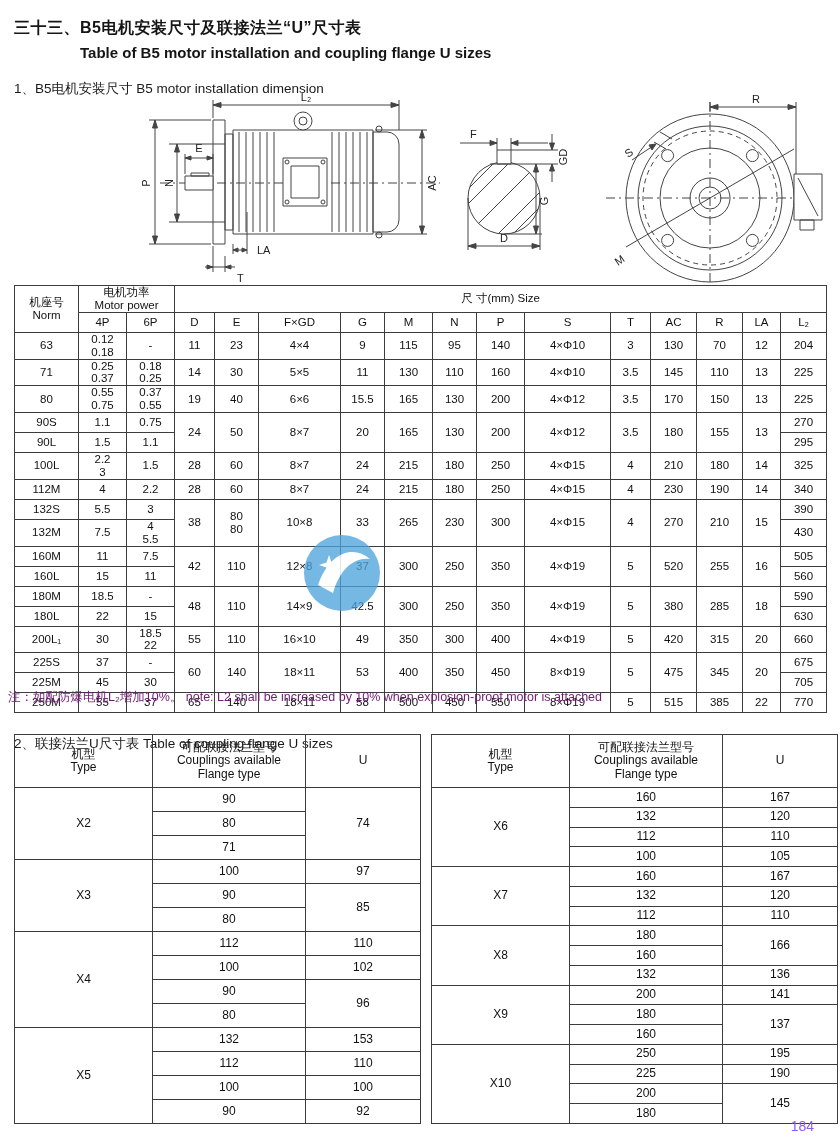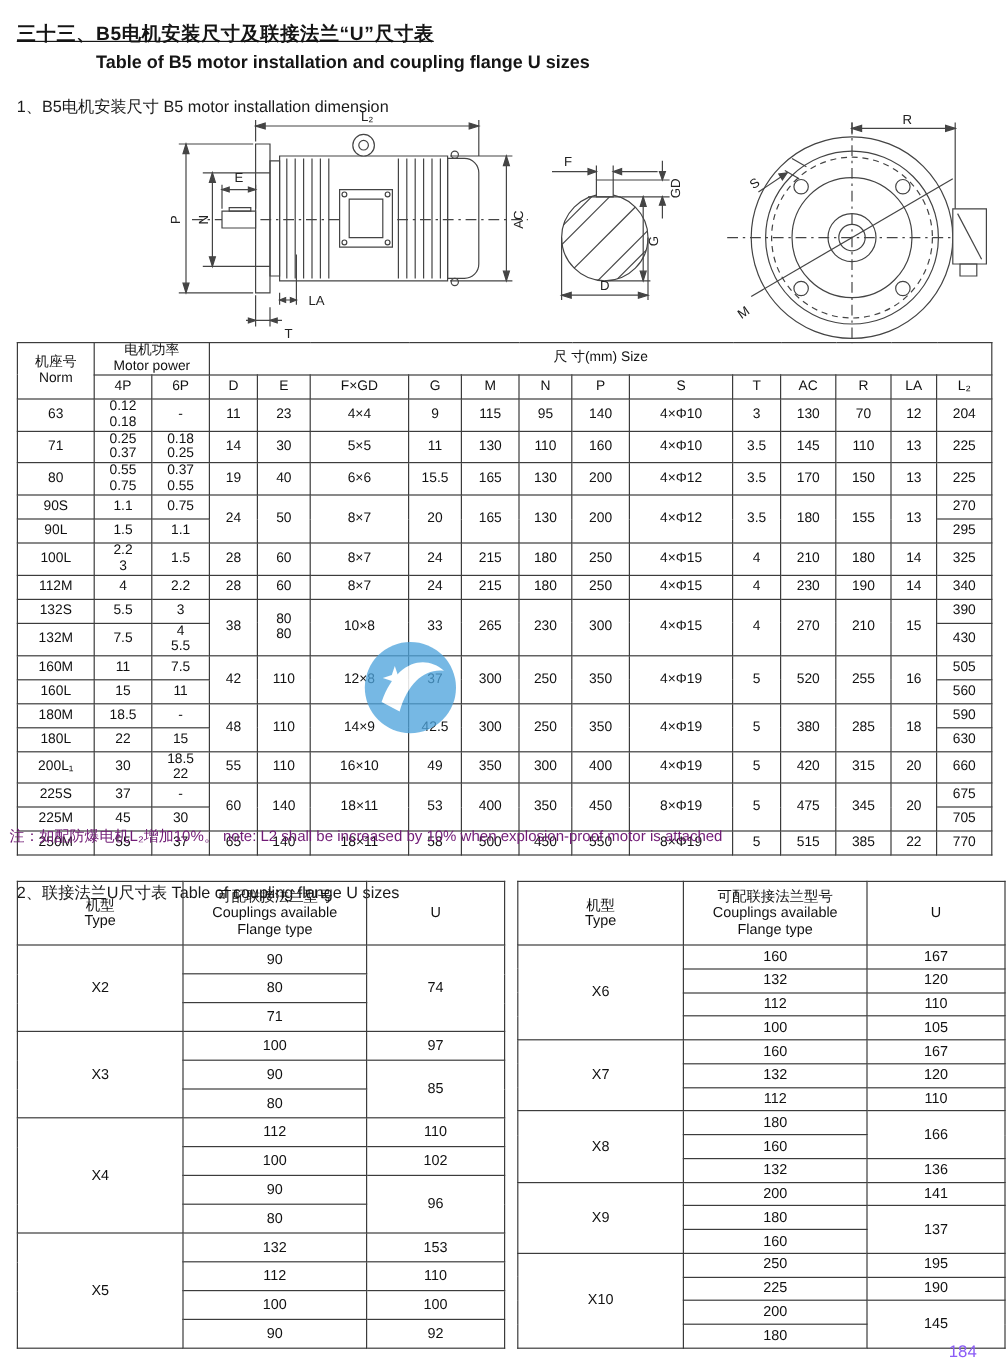--- a/index.html
+++ b/index.html
@@ -2,21 +2,21 @@
 <html><head>
 <meta charset="utf-8">
 <style>
   html,body{margin:0;padding:0;}
   body{
     width:840px;height:1143px;position:relative;background:#ffffff;
     font-family:"Liberation Sans","DejaVu Sans",sans-serif;color:#151515;
     overflow:hidden;
   }
   .abs{position:absolute;}
-  .title-zh{left:14px;top:18px;font-size:16px;font-weight:bold;letter-spacing:.5px;text-decoration:underline;}
+  .title-zh{left:14px;top:18px;font-size:16px;font-weight:bold;letter-spacing:.5px;}
   .title-en{left:80px;top:44px;font-size:15px;font-weight:bold;}
   .sec-heading{font-size:13.5px;color:#1a1a1a;}
   .sec1{left:14px;top:80px;}
   .sec2{left:14px;top:711px;margin-top:24px;}
   .note{left:8px;top:689px;font-size:12.5px;color:#701a75;}
   .pagenum{right:26px;top:1118px;font-size:14px;color:#8b5cf6;}
 
   table{border-collapse:collapse;table-layout:fixed;text-align:center;color:#111;}
   td,th{border:1px solid #3c3c3c;padding:0 2px;white-space:pre-line;line-height:1.12;font-weight:normal;overflow:hidden;}
   th{font-weight:normal;}

